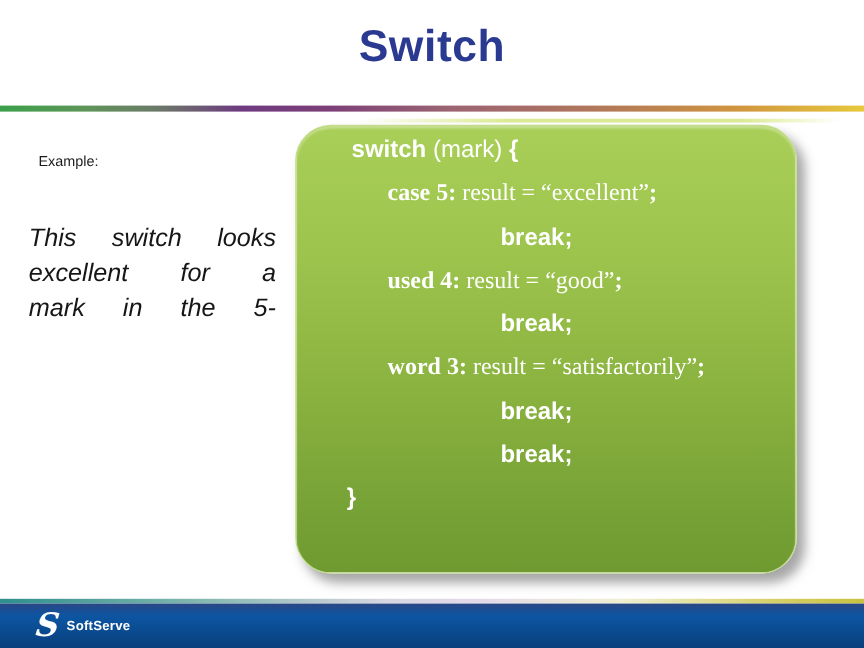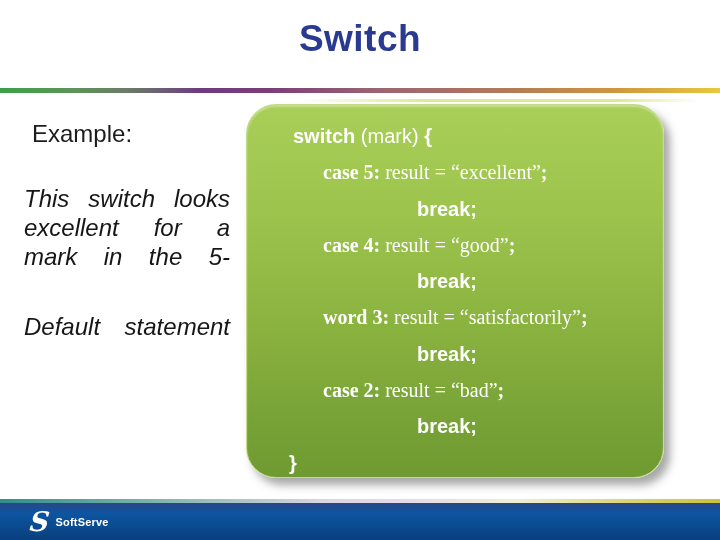--- a/index.html
+++ b/index.html
@@ -15,39 +15,39 @@
   }
   .title-rule{
     position:absolute;top:88px;left:0;width:720px;height:5px;
     background:linear-gradient(90deg,#3ba04a 0%,#5e9458 10%,#6b7a68 18%,
       #6e3a80 28%,#7c3f77 38%,#9b6472 52%,#a76e66 62%,#b57c55 72%,
       #cf9440 85%,#e7c93c 100%);
   }
   
   .left-panel{position:absolute;left:24px;top:122px;width:206px;color:#161616;}
   .example-heading{
-    font-size:24px;line-height:24px;margin:0 0 38px 8px;color:#1c1c1c;
+    font-size:12px;line-height:24px;margin:0 0 38px 8px;color:#1c1c1c;
   }
-  .para{margin:0;font-style:italic;font-size:24px;line-height:29px;}
+  .para{margin:0;font-style:italic;font-size:21px;line-height:29px;}
   .para1{margin-bottom:41px;}
   .jline{display:block;text-align:justify;text-align-last:justify;}
   .jline.last{text-align-last:left;}
   
   .box-top-glow{
     position:absolute;left:300px;top:99px;width:400px;height:3px;
     background:linear-gradient(90deg,rgba(222,236,150,0),#dcec96 30%,#dcec96 80%,rgba(222,236,150,0));
     border-radius:2px;filter:blur(0.5px);
   }
   .code-box{
     position:absolute;left:246px;top:104px;width:418px;height:374px;
     box-sizing:border-box;border-radius:30px;
     background:linear-gradient(180deg,#a9cf58 0%,#9cc34c 30%,#8ab23f 60%,#77a236 85%,#6f9a31 100%);
     border:1px solid #c4dc8a;
     box-shadow:6px 7px 9px rgba(80,80,80,0.5), inset 0 2px 2px rgba(255,255,255,0.35);
-    color:#ffffff;font-size:20px;padding-top:13px;
+    color:#ffffff;font-size:20px;padding-top:2px;
   }
   .code-line{line-height:36.3px;white-space:nowrap;}
   .ln-switch{padding-left:46px;}
   .ln-case{padding-left:76px;font-family:Liberation Serif, serif;}
   .ln-break{padding-left:170px;}
   .ln-close{padding-left:42px;}
   .seg-b{font-weight:bold;}
   .seg-r{font-weight:normal;}
   
   .footer-line{
@@ -74,35 +74,33 @@
 <div class="title-rule"></div>
 
 <div class="left-panel">
   <div class="example-heading">Example:</div>
   <p class="para para1">
       <span class="jline">This switch looks</span>
       <span class="jline">excellent for a</span>
       <span class="jline">mark in the 5-</span>
     </p>
   <p class="para">
-      <span class="jline">Default statement</span>
     </p>
 </div>
 
 <div class="box-top-glow"></div>
 
 <div class="code-box">
   <div class="code-line ln-switch"><span class="seg-b">switch</span><span class="seg-r"> (mark) </span><span class="seg-b">{</span></div>
   <div class="code-line ln-case"><span class="seg-b">case 5:</span><span class="seg-r"> result = “excellent”</span><span class="seg-b">;</span></div>
   <div class="code-line ln-break"><span class="seg-b">break;</span></div>
-  <div class="code-line ln-case"><span class="seg-b">case 4:</span><span class="seg-r"> result = “good”</span><span class="seg-b">;</span></div>
+  <div class="code-line ln-case"><span class="seg-b">used 4:</span><span class="seg-r"> result = “good”</span><span class="seg-b">;</span></div>
   <div class="code-line ln-break"><span class="seg-b">break;</span></div>
   <div class="code-line ln-case"><span class="seg-b">word 3:</span><span class="seg-r"> result = “satisfactorily”</span><span class="seg-b">;</span></div>
   <div class="code-line ln-break"><span class="seg-b">break;</span></div>
-  <div class="code-line ln-case"><span class="seg-b">case 2:</span><span class="seg-r"> result = “bad”</span><span class="seg-b">;</span></div>
   <div class="code-line ln-break"><span class="seg-b">break;</span></div>
   <div class="code-line ln-close"><span class="seg-b">}</span></div>
 </div>
 
 <div class="footer-line"></div>
 <div class="footer-bar">
   <div class="logo">
     <span class="logo-s">S</span>
     <span class="logo-text">SoftServe</span>
   </div>

